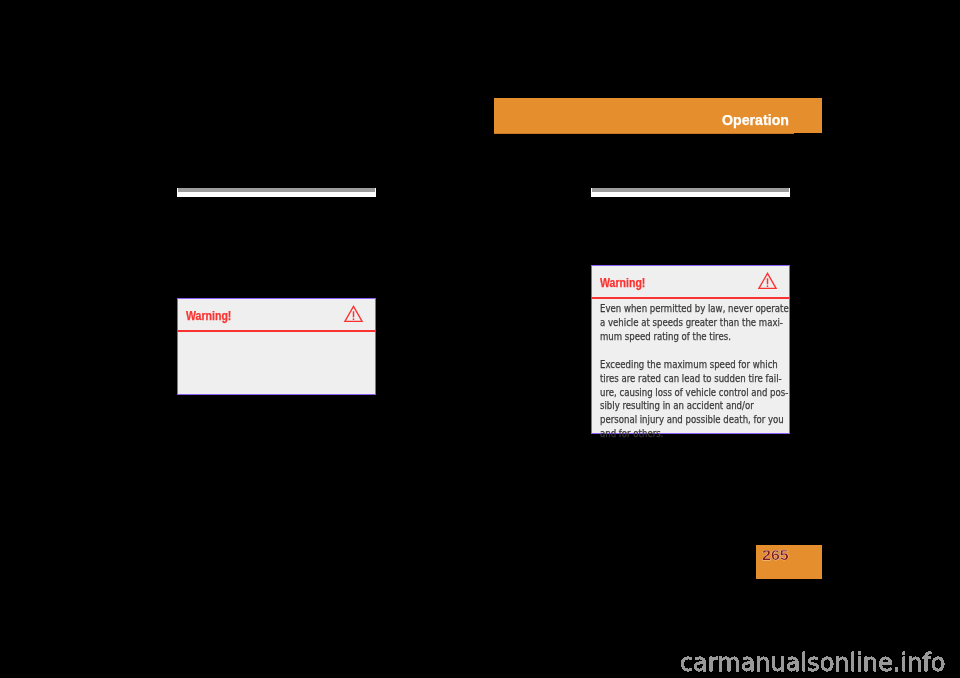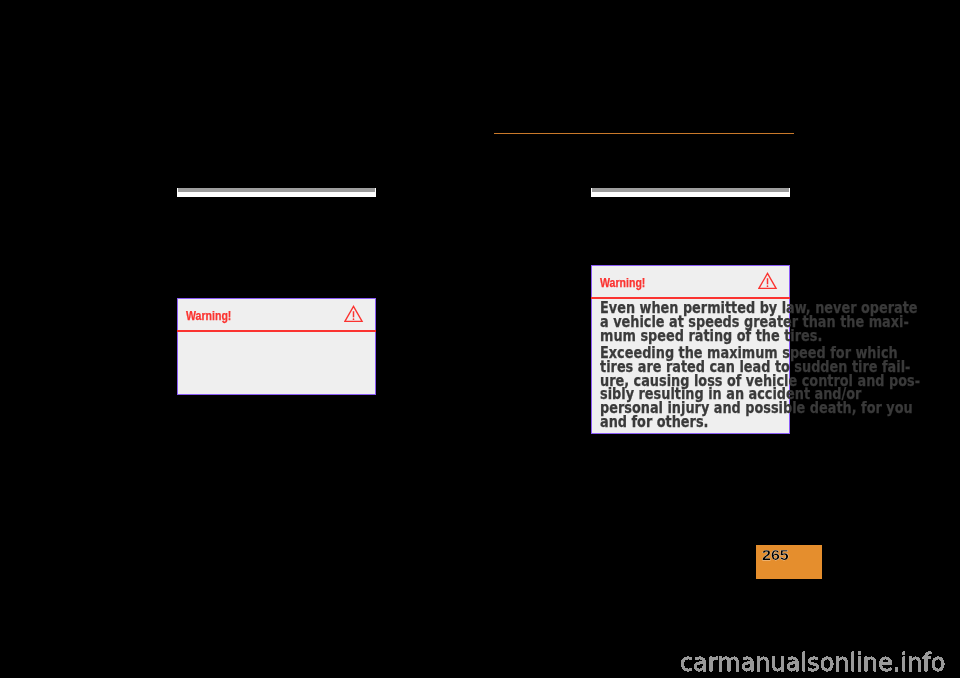--- a/index.html
+++ b/index.html
@@ -65,31 +65,31 @@
     line-height:12.5px;
     -webkit-text-stroke:0.25px #FB3330;
     transform:scaleX(0.845);
     transform-origin:left top;
     white-space:nowrap;
   }
   .warnbox .head .tri{
     position:absolute;left:166px;top:6.2px;width:20px;height:18px;
   }
   .warnbox .body{position:absolute;left:8px;top:36.2px;right:2px;}
-  .warnbox .para{font-size:15px;font-weight:bold;}
+  .warnbox .para{font-size:10px;}
   .warnbox .para .ln{white-space:nowrap;height:13.7px;line-height:13.7px;transform:scaleX(0.857);transform-origin:left center;-webkit-text-stroke:0.25px #3a3a3a;}
-  .warnbox .para + .para{margin-top:4px;}
+  .warnbox .para + .para{margin-top:15px;}
 
   .wb-left{left:177px;top:298px;width:199px;height:97px;}
   .wb-right{left:591px;top:265px;width:199px;height:169px;}
 
   
   .pagenum{
     position:absolute;left:756px;top:545px;width:66px;height:34px;
-    background:#E58E2D;color:#000000;
+    background:#E58E2D;color:#7f1d1d;
   }
   .pagenum span{position:absolute;left:5.9px;top:3.1px;font-weight:bold;font-size:14.4px;
     font-family:"Liberation Sans", sans-serif;line-height:14.4px;
     -webkit-text-stroke:0.25px #ffffff;
     display:block;transform:scaleX(1.11);transform-origin:left top;}
 
   
   .watermark{
     position:absolute;left:0;top:650.5px;width:945.5px;
     text-align:right;box-sizing:border-box;
@@ -105,20 +105,23 @@
 <svg class="svg-defs" aria-hidden="true">
   <filter id="wm-threshold" color-interpolation-filters="sRGB">
     <feComponentTransfer>
         <feFuncA type="discrete" tableValues="0 0 1 1 1"></feFuncA>
       </feComponentTransfer>
   </filter>
 </svg>
 
 <div class="page">
 
+  <div class="chapter-bar">
+    <div class="label">Operation</div>
+  </div>
   <div class="chapter-bar-lip"></div>
 
   <div class="rule rule-left">
       <div class="band"></div>
     </div>
   <div class="rule rule-right">
       <div class="band"></div>
     </div>
 
   <div class="warnbox wb-left">

